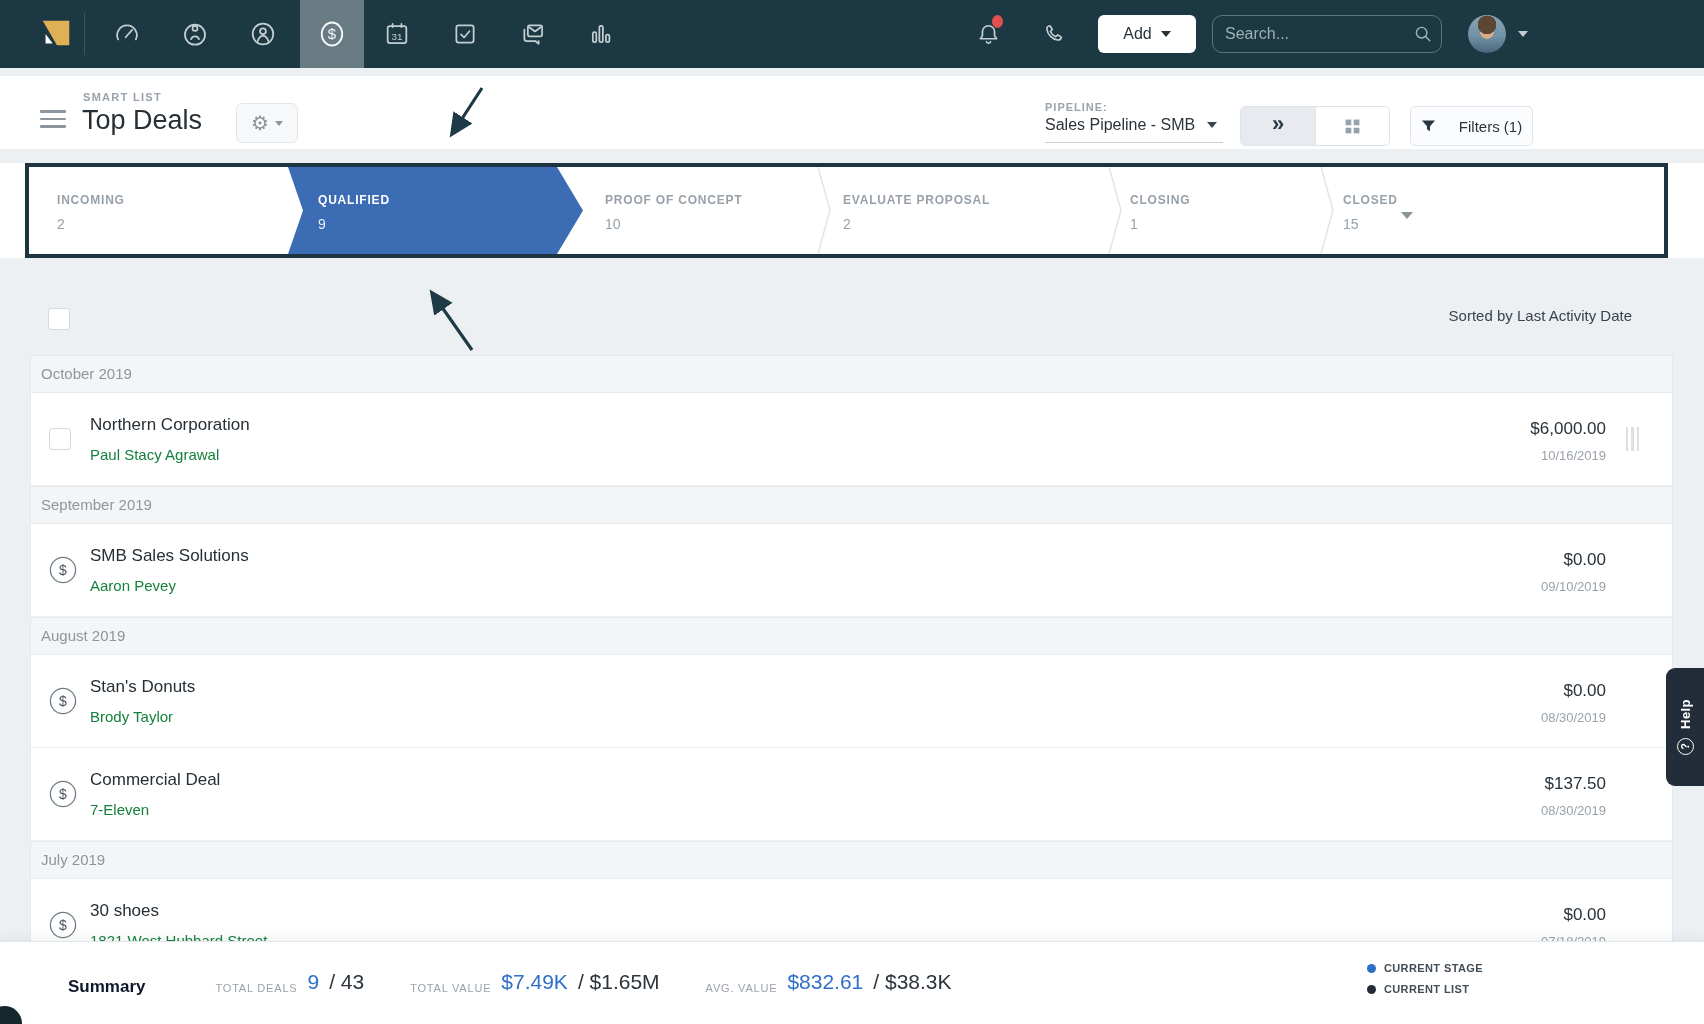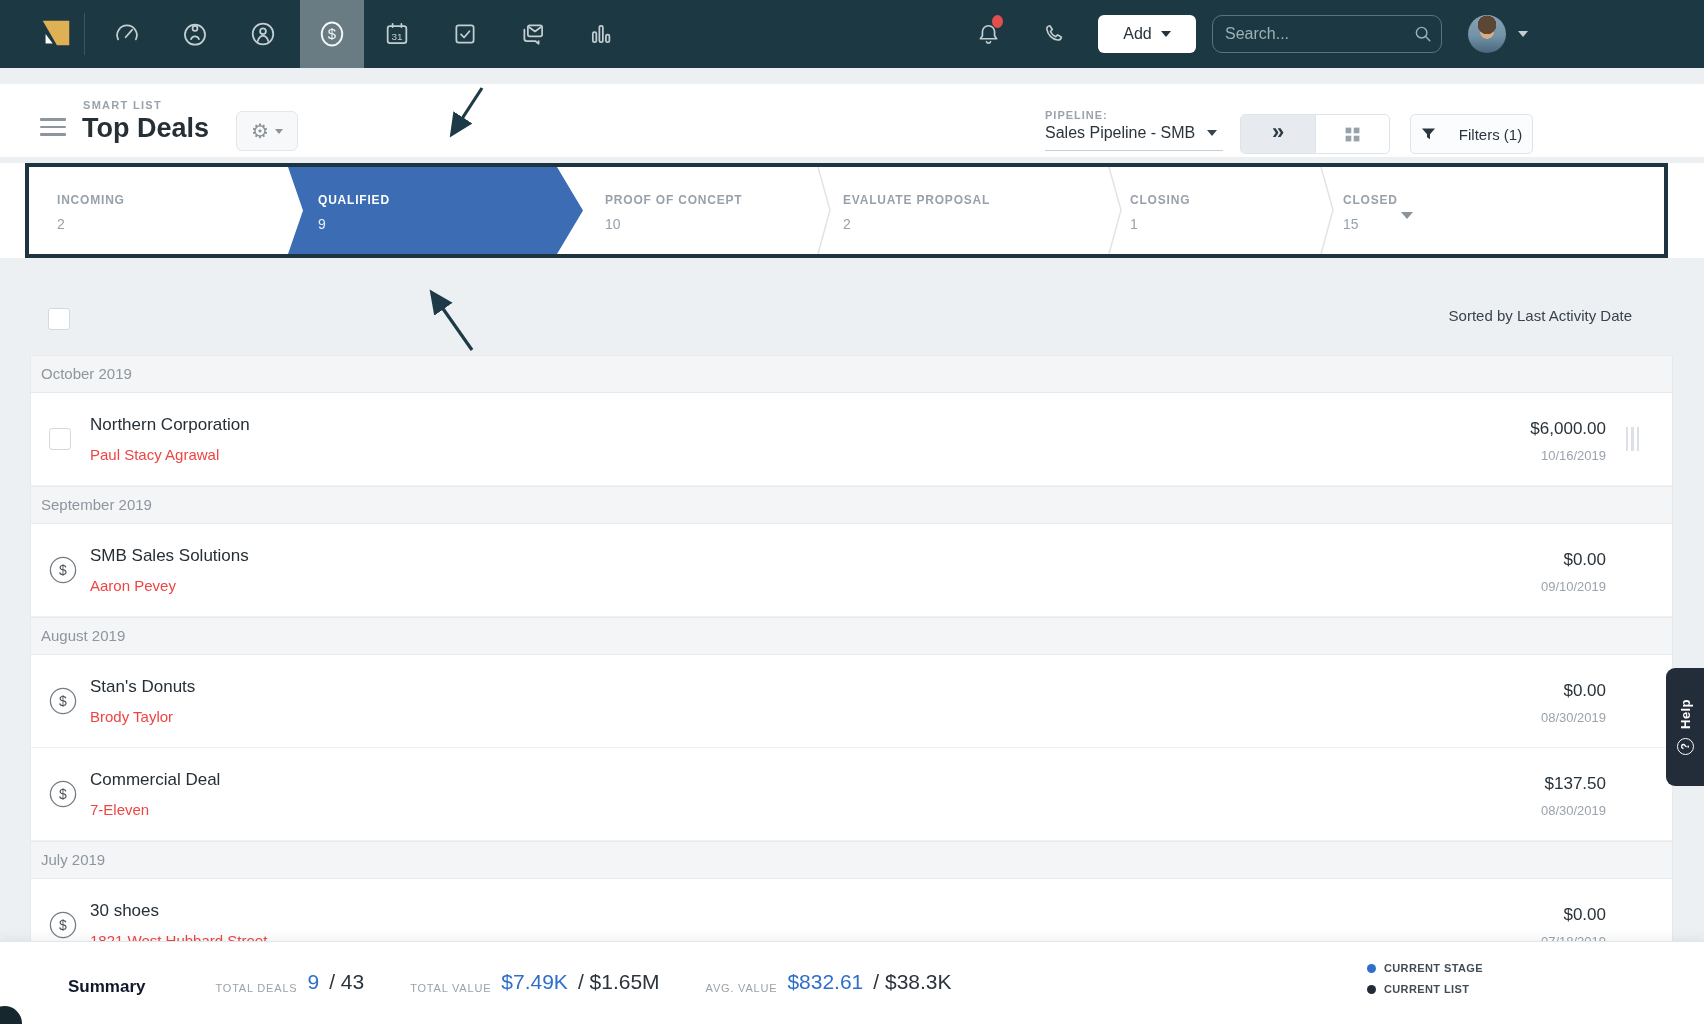--- a/index.html
+++ b/index.html
@@ -25,25 +25,25 @@
 #nav-search input::placeholder{color:#9db0b4}
 #nav-search svg{position:absolute;right:9px;top:9px;stroke:#9db0b4;fill:none;stroke-width:1.6;stroke-linecap:round}
 #avatar{position:absolute;left:1468px;top:15px;width:38px;height:38px;border-radius:50%;cursor:pointer;
   background:
    radial-gradient(circle at 50% 26%, #5c4634 0 27%, rgba(0,0,0,0) 28%),
    radial-gradient(circle at 50% 44%, #d8ac87 0 24%, rgba(0,0,0,0) 25%),
    linear-gradient(180deg,#8aa3b5 0%,#7193a8 55%,#49667c 100%)}
 #avatar-caret{position:absolute;left:1518px;top:31px;border-top-color:#c2ced1;cursor:pointer}
 
 
-#header{position:absolute;left:0;top:84px;width:1704px;height:73px;background:#fff}
+#header{position:absolute;left:0;top:76px;width:1704px;height:73px;background:#fff}
 #hamburger{position:absolute;left:40px;top:34px;width:26px;cursor:pointer}
 #hamburger span{display:block;width:26px;height:2.5px;background:#8d969e;margin-bottom:5px;border-radius:1px}
 #smart-list-label{position:absolute;left:83px;top:15px;font-size:11px;letter-spacing:1.3px;color:#9aa3ab;font-weight:600}
-#page-title{position:absolute;left:82px;top:29px;font-size:27px;font-weight:700;color:#262f36}
+#page-title{position:absolute;left:82px;top:29px;font-size:27px;font-weight:400;color:#262f36}
 #gear-btn{position:absolute;left:236px;top:27px;width:62px;height:40px;background:#f7f8f9;border:1px solid #e3e7ea;border-radius:6px;
   display:flex;align-items:center;justify-content:center;gap:6px;cursor:pointer}
 #gear-btn .gear{font-size:20px;color:#8a949b;line-height:1}
 #gear-btn .caret{border-top-color:#8a949b;border-left-width:4px;border-right-width:4px;border-top-width:5px}
 #pipeline-label{position:absolute;left:1045px;top:25px;font-size:11px;letter-spacing:1px;color:#9aa3ab;font-weight:600}
 #pipeline-select{position:absolute;left:1045px;top:40px;width:178px;padding-bottom:8px;border-bottom:1px solid #c9ced3;
   font-size:16px;color:#2b343c;display:flex;align-items:center;gap:12px;cursor:pointer}
 #pipeline-select .caret{border-top-color:#39434c;border-left-width:5px;border-right-width:5px;border-top-width:6px}
 #view-toggle{position:absolute;left:1240px;top:30px;width:150px;height:40px;border:1px solid #e0e4e8;border-radius:5px;display:flex;overflow:hidden;background:#fff}
 .seg{width:75px;display:flex;align-items:center;justify-content:center;cursor:pointer}
@@ -78,21 +78,21 @@
 
 
 #list{position:absolute;left:30px;top:355px;width:1643px;bottom:0;background:#fff;
   border-left:1px solid #e7eaed;border-right:1px solid #e7eaed}
 .band{height:38px;background:#f3f5f7;border-top:1px solid #e8ebee;border-bottom:1px solid #e8ebee;
   line-height:36px;padding-left:10px;font-size:15px;color:#8d969e}
 .row{height:93px;border-bottom:1px solid #eef0f2;position:relative;background:#fff}
 .row .lead{position:absolute;left:18px;top:32px}
 .row .lead.cb{top:35px}
 .row .name{position:absolute;left:59px;top:22px;font-size:17px;color:#262f36;cursor:pointer}
-.row .contact{position:absolute;left:59px;top:53px;font-size:15px;color:#ef4444}
+.row .contact{position:absolute;left:59px;top:53px;font-size:15px;color:#15803d}
 .row .val{position:absolute;right:66px;top:26px;font-size:17px;color:#28323a}
 .row .date{position:absolute;right:66px;top:55px;font-size:13px;color:#9aa3ab}
 .handle{position:absolute;right:33px;top:34px;display:flex;gap:3px;cursor:grab}
 .handle i{width:2.5px;height:24px;background:#dde1e5}
 
 
 #footer{position:absolute;left:0;bottom:0;width:1704px;height:83px;background:#fff;border-top:1px solid #e3e6e9;
   box-shadow:0 -4px 10px rgba(40,50,60,.06);z-index:20}
 #f-row{position:absolute;left:68px;top:28px;display:flex;align-items:baseline}
 #f-title{font-size:17px;font-weight:700;color:#0f172a;margin-right:70px}

